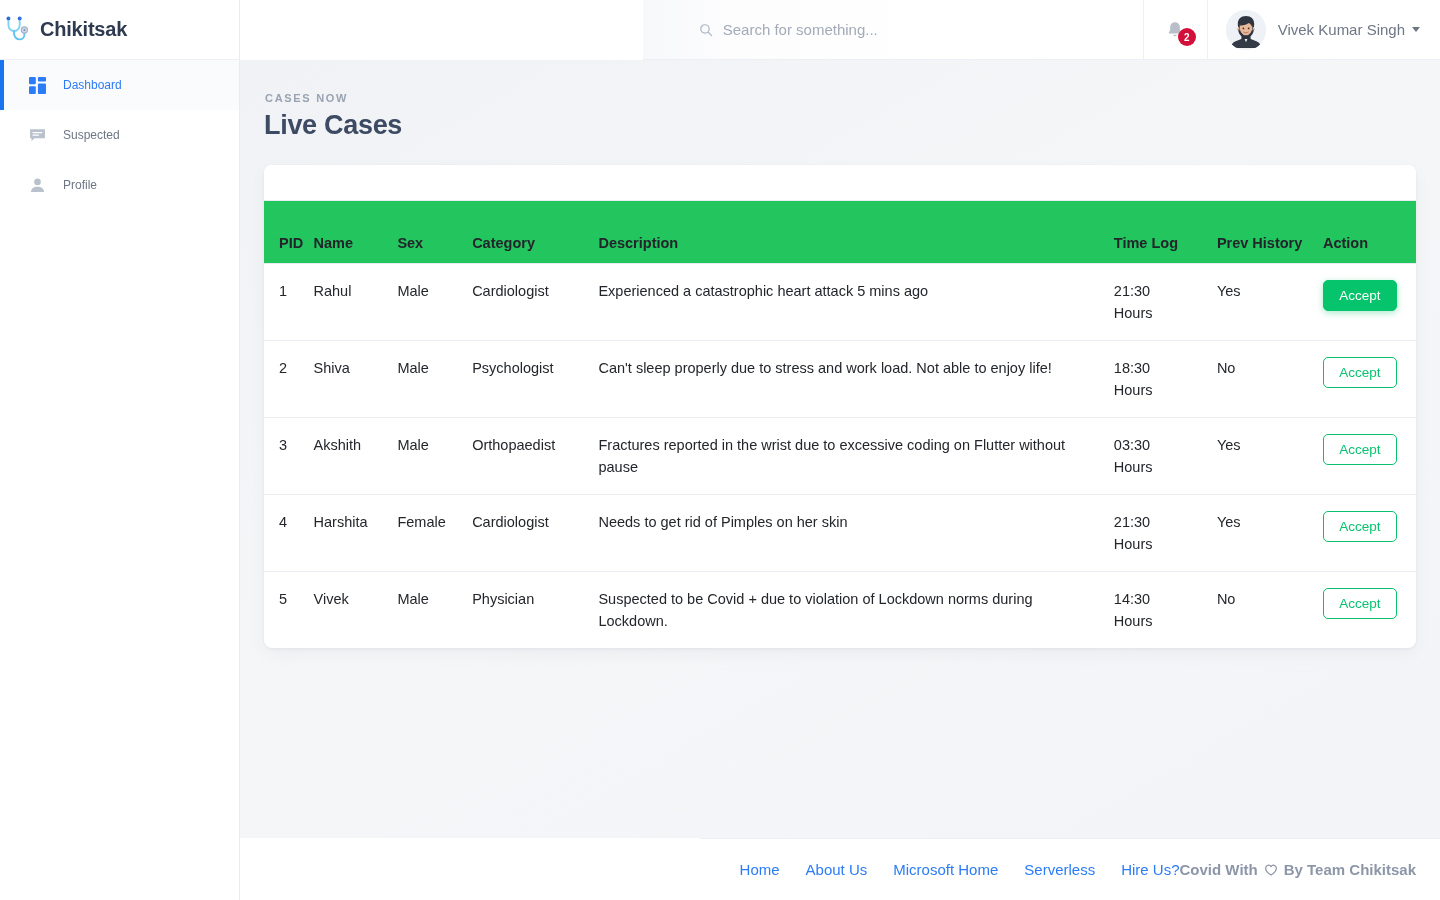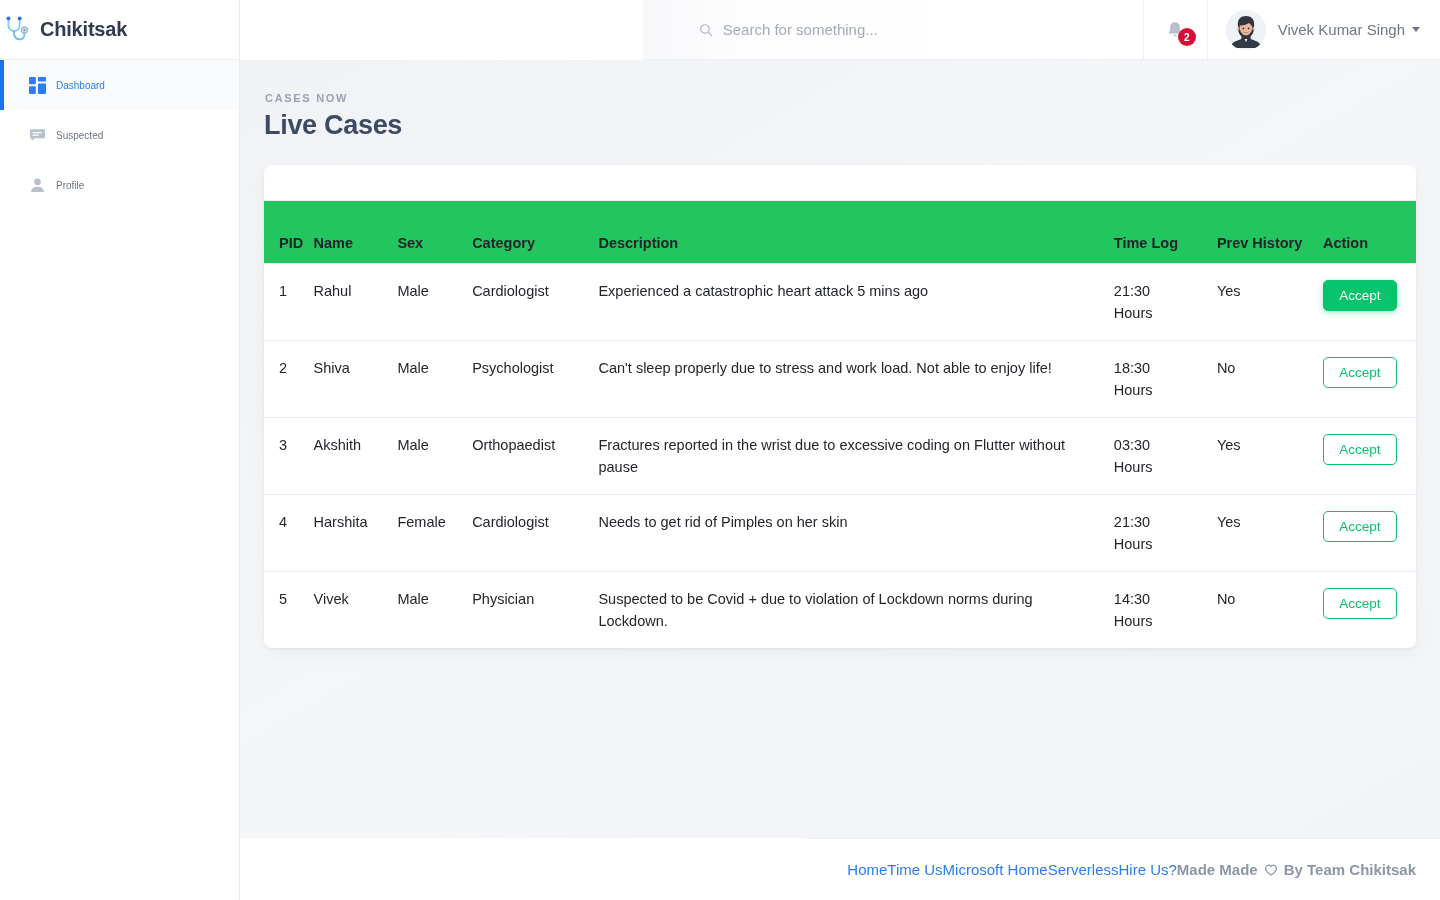--- a/index.html
+++ b/index.html
@@ -28,23 +28,23 @@
   }
   .brand-logo { width: 30px; height: 30px; display:block; }
   .brand-name {
     font-size: 20px; font-weight: bold; color: #2e3a4f; letter-spacing: -0.2px;
   }
   .nav { padding-top: 0px; }
   .nav-item {
     height: 50px;
     display: flex; align-items: center;
     padding-left: 24px;
-    gap: 10px;
+    gap: 17px;
     color: #7a8699;
-    font-size: 10px;
+    font-size: 12px;
     border-left: 4px solid transparent;
     cursor: pointer;
   }
   .nav-item .nav-label { color: #6c7684; }
   .nav-item.active {
     background: #fafbfc;
     border-left: 4px solid #1a73ef;
   }
   .nav-item.active .nav-label { color: #2b7cf6; }
   .nav-ico { width: 18px; height: 18px; display: flex; align-items: center; justify-content: center; }
@@ -174,21 +174,21 @@
   }
 
   
   .footer {
     flex: 0 0 62px; height: 62px;
     background: #ffffff;
     border-top: 1px solid #eceff3;
     display: flex; align-items: center; justify-content: space-between;
     padding: 0 24px 0 40px;
   }
-  .footer-links { display: flex; }
+  .footer-links { display: flex; gap: 26px; }
   .footer-links a {
     color: #2b7cf6; font-size: 15px; text-decoration: none; cursor: pointer;
   }
   .made-with {
     color: #8d96a8; font-size: 15px; font-weight: bold;
     display: flex; align-items: center; gap: 6px;
   }
   .heart { width: 14px; height: 14px; color: #8d96a8; }
 </style>
 </head>
@@ -393,27 +393,27 @@
             </tr>
 
           </tbody>
         </table>
       </section>
     </main>
 
     <footer class="footer">
       <div class="footer-links">
         <a href="#">Home</a>
-        <a href="#">Time Us</a>
+        <a href="#">About Us</a>
         <a href="#">Microsoft Home</a>
         <a href="#">Serverless</a>
         <a href="#">Hire Us?</a>
       </div>
       <div class="made-with">
-        <span>Made Made</span>
+        <span>Covid With</span>
         <span class="heart">
           <svg width="14" height="14" viewBox="0 0 16 16" fill="none">
             <path d="M8 13.6S1.9 9.9 1.9 5.9A3.3 3.3 0 0 1 8 4.1a3.3 3.3 0 0 1 6.1 1.8c0 4-6.1 7.7-6.1 7.7z" stroke="#8d96a8" stroke-width="1.4" stroke-linejoin="round"></path>
           </svg>
         </span>
         <span>By Team Chikitsak</span>
       </div>
     </footer>
 
   </div>

